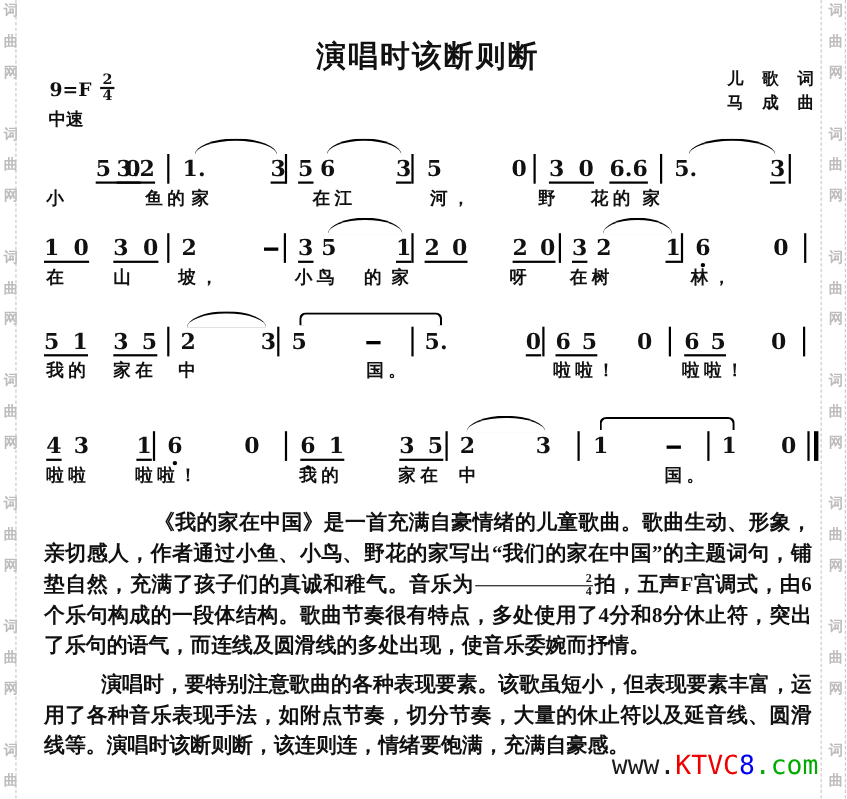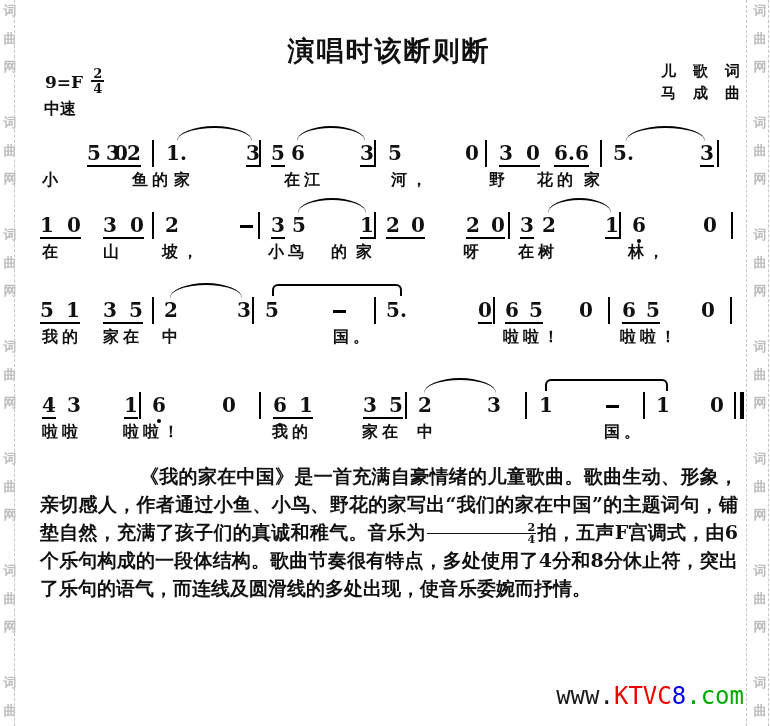--- a/index.html
+++ b/index.html
@@ -42,21 +42,21 @@
         border-radius:50% 50% 0 0/100% 100% 0 0;}
   .slur.sq{border-left:2px solid #000;border-right:2px solid #000;
         border-radius:6px 6px 0 0;height:10px;top:7px;}
   .lyr{position:absolute;top:50px;font-size:16px;font-weight:900;
        letter-spacing:4px;white-space:nowrap;}
   
   .desc{position:absolute;left:40px;width:698px;top:462px;
         font-family:"DejaVu Serif",serif;font-weight:bold;font-size:19px;
         line-height:28px;text-align:justify;}
   .desc p{margin:0 0 6px 0;}
-  .desc p.p1{text-indent:100px;}
+  .desc p.p1{text-indent:100px;font-family:Liberation Serif, serif;}
   .desc p.p2{text-indent:52px;}
   .ifrac{display:inline-block;vertical-align:-4px;text-align:center;
          font-size:11px;line-height:9px;font-weight:bold;margin:0 1px;}
   .ifrac .num{display:block;border-bottom:1.5px solid #111;padding:0 1px 1px 1px;}
   .ifrac .den{display:block;padding-top:1px;}
   
   .site{position:absolute;right:26px;top:682px;
         font-family:"DejaVu Sans Mono",monospace;font-weight:normal;
         font-size:24px;letter-spacing:0;white-space:nowrap;}
 </style>
@@ -241,15 +241,16 @@
       <div class="lyr" style="left: 123px;">啦啦！</div>
       <div class="lyr" style="left: 272px;">我的</div>
       <div class="lyr" style="left: 362px;">家在</div>
       <div class="lyr" style="left: 417px;">中</div>
       <div class="lyr" style="left: 604px;">国。</div>
     </div>
   </div>
 
 <div class="desc">
   <p class="p1"><span>《我的家在中国》是一首充满自豪情绪的儿童歌曲。歌曲生动、形象，亲切感人，作者通过小鱼、小鸟、野花的家写出“我们的家在中国”的主题词句，铺垫自然，充满了孩子们的真诚和稚气。音乐为</span><span class="ifrac"><span class="num">2</span><span class="den">4</span></span><span>拍，五声F宫调式，由6个乐句构成的一段体结构。歌曲节奏很有特点，多处使用了4分和8分休止符，突出了乐句的语气，而连线及圆滑线的多处出现，使音乐委婉而抒情。</span></p>
+  <p class="p2">演唱时，要特别注意歌曲的各种表现要素。该歌虽短小，但表现要素丰富，运用了各种音乐表现手法，如附点节奏，切分节奏，大量的休止符以及延音线、圆滑线等。演唱时该断则断，该连则连，情绪要饱满，充满自豪感。</p>
 </div>
 
 <div class="site" id="site-wm"><span style="color: rgb(26, 26, 26);">www.</span><span style="color: rgb(238, 0, 0);">KTVC</span><span style="color: rgb(0, 0, 238);">8</span><span style="color: rgb(0, 170, 0);">.com</span></div>
 
 </body></html>

